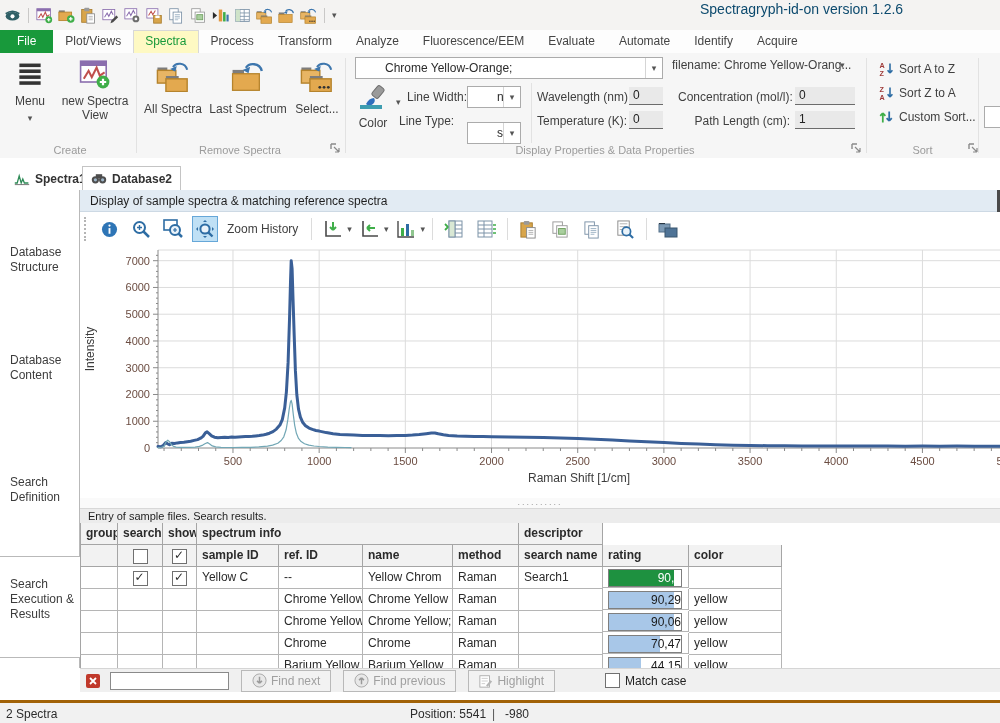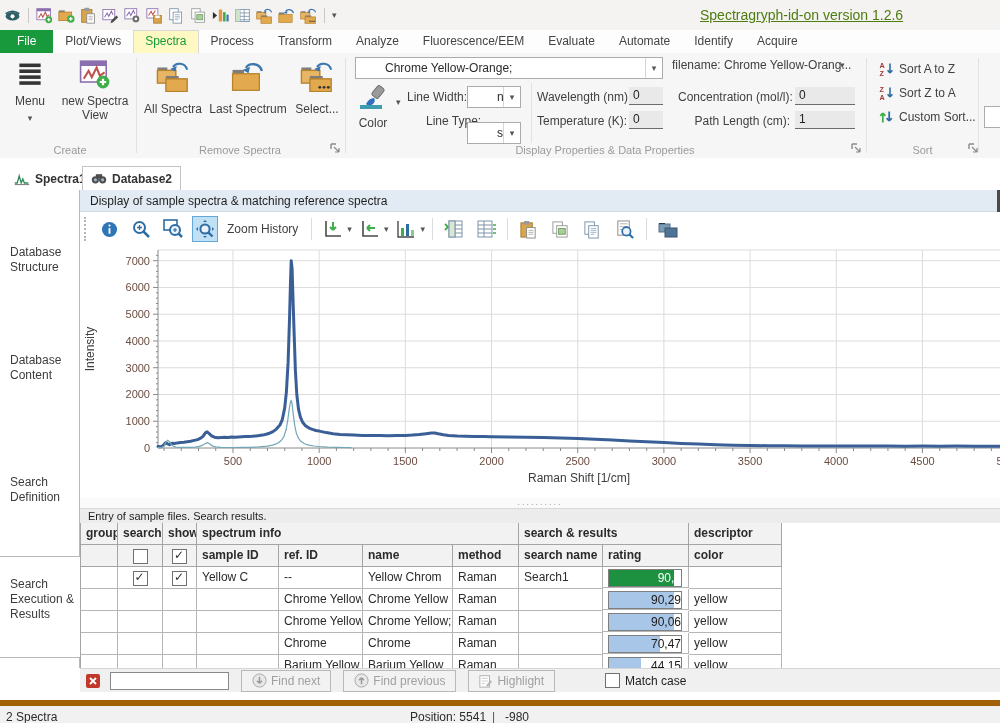--- a/index.html
+++ b/index.html
@@ -4,21 +4,21 @@
 <style>
   html,body{margin:0;padding:0;}
   body{width:1000px;height:723px;font-family:"Liberation Sans","DejaVu Sans",sans-serif;font-size:12px;color:#2b2b2b;background:#fff;overflow:hidden;}
   #app{position:relative;width:1000px;height:723px;background:#fff;}
   .abs{position:absolute;}
   
   .titlebar{left:0;top:0;width:1000px;height:30px;background:#f4f3f2;border-bottom:1px solid #e3e2e1;}
   .qat{left:4px;top:5px;height:20px;display:flex;align-items:center;gap:5px;}
   .qicon{width:17px;height:17px;display:inline-block;}
   .qsep{width:1px;height:15px;background:#c9c8c7;margin:0 2px;}
-  .win-title{left:700px;top:7px;color:#4d7c0f;font-size:14px;text-decoration:underline;}
+  .win-title{left:700px;top:1px;color:#0c4a6e;font-size:14px;}
   
   .tabstrip{left:0;top:30px;width:1000px;height:23px;background:#fdfdfd;display:flex;align-items:stretch;}
   .rtab{padding:4px 12px 3px 12px;color:#444;cursor:default;}
   .rtab.file{background:#18993b;color:#fff;padding:4px 17px;}
   .rtab.active{background:#fef9c3;border:1px solid #d8d8d8;border-bottom:none;color:#18993b;padding:3px 11px 3px 11px;}
   
   .ribbon{left:0;top:53px;width:1000px;height:105px;background:#f6f6f6;border-bottom:1px solid #d9d9d9;}
   .gsep{position:absolute;top:5px;width:1px;height:95px;background:#e2e2e2;}
   .glabel{position:absolute;top:91px;font-size:11px;color:#9b9b9b;text-align:center;}
   .bigbtn{position:absolute;text-align:center;color:#3f3f3f;}
@@ -69,21 +69,21 @@
   .rating-bar.blue .rating-fill{background:#a8c7e8;}
   .rating-text{position:absolute;left:0;top:1px;width:100%;text-align:right;font-size:12px;}
   .rating-bar.green .rating-text{color:#fff;}
   .rating-bar.blue .rating-text{color:#1a1a1a;}
   
   .findbar{left:80px;top:668px;width:920px;height:24px;background:#f0f0f0;border-top:1px solid #d5d5d5;box-sizing:border-box;display:flex;align-items:center;}
   .find-input{width:111px;height:16px;border:1px solid #8a8a8a;background:#fff;margin-left:10px;padding:0 3px;font-size:12px;}
   .fbtn{height:20px;border:1px solid #b9b9b9;background:#f2f2f2;color:#a0a0a0;display:flex;align-items:center;gap:4px;padding:0 10px;margin-left:12px;}
   .match-wrap{display:flex;align-items:center;gap:5px;margin-left:14px;color:#222;padding-left:36px;}
   
-  .statusbar{left:0;top:700px;width:1000px;height:23px;background:#f1f1f1;border-top:6px solid #a16207;box-sizing:border-box;}
+  .statusbar{left:0;top:700px;width:1000px;height:23px;background:#f1f1f1;border-top:3px solid #a16207;box-sizing:border-box;}
 </style>
 </head>
 <body>
 
 <svg width="0" height="0" style="position:absolute">
   <defs>
     <symbol id="sym-folder-body" viewBox="0 0 24 20">
       <rect x="1" y="3" width="9" height="4" fill="#7d7d7d"></rect>
       <rect x="1" y="6" width="21" height="13" fill="#e3a94f" stroke="#b5832c" stroke-width="1"></rect>
     </symbol>
@@ -412,21 +412,21 @@
           <use href="#sym-brush" width="30" height="30"></use>
         </svg>
       <div style="margin-top:2px">Color</div>
     </div>
     <div class="caret abs" style="left:396px;top:45px">▾</div>
     <div class="fld-label" style="left:407px;top:37px;width:58px;text-align:left">Line Width:</div>
     <div class="combo" style="left:467px;top:33px;width:52px;">
       <span class="ctext">normal</span>
       <span class="cbtn">▾</span>
     </div>
-    <div class="fld-label" style="left:426px;top:61px;width:58px;text-align:left">Line Type:</div>
+    <div class="fld-label" style="left:399px;top:61px;width:58px;text-align:left">Line Type:</div>
     <div class="combo" style="left:467px;top:69px;width:52px;">
       <span class="ctext">solid</span>
       <span class="cbtn">▾</span>
     </div>
     <div class="gsep" style="left:531px;top:30px;height:60px"></div>
     <div class="fld-label" style="left:537px;top:37px;width:88px">Wavelength (nm):</div>
     <div class="fld-box" style="left:629px;top:34px;width:26px">0</div>
     <div class="fld-label" style="left:537px;top:61px;width:88px">Temperature (K):</div>
     <div class="fld-box" style="left:629px;top:58px;width:26px">0</div>
     <div class="fld-label" style="left:672px;top:5px;width:158px;text-align:left">filename: Chrome Yellow-Orang...</div>
@@ -713,21 +713,20 @@
   <div class="abs hdr2">
       <span>Entry of sample files. Search results.</span>
     </div>
 
   <div class="abs tablewrap">
     <div class="tgrid thead">
       <div class="tcell first">group</div>
       <div class="tcell">search</div>
       <div class="tcell">show</div>
       <div class="tcell" style="grid-column:4 / span 4">spectrum info</div>
-      <div class="tcell" style="grid-column:8 / span 2">search &amp; results</div>
       <div class="tcell">descriptor</div>
     </div>
     <div class="tgrid thead">
       <div class="tcell first"></div>
       <div class="tcell chkcell">
           <span class="chk" id="hdr-chk-search"></span>
         </div>
       <div class="tcell chkcell">
           <span class="chk checked" id="hdr-chk-show"></span>
         </div>

